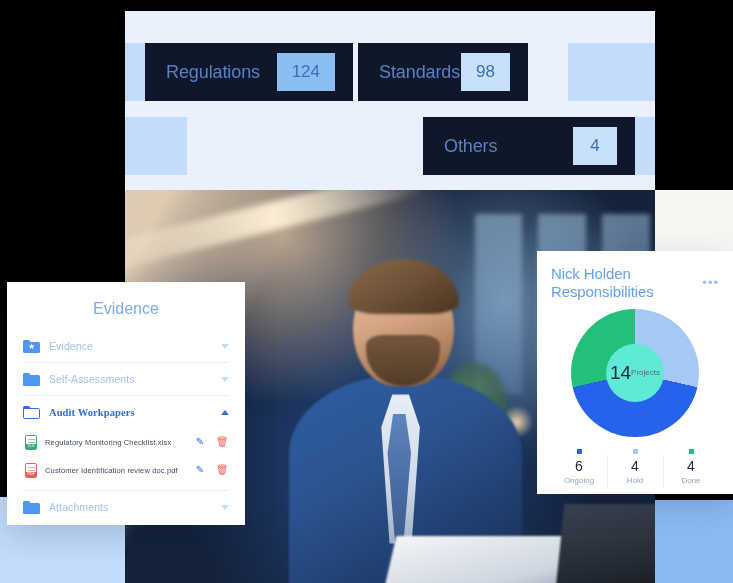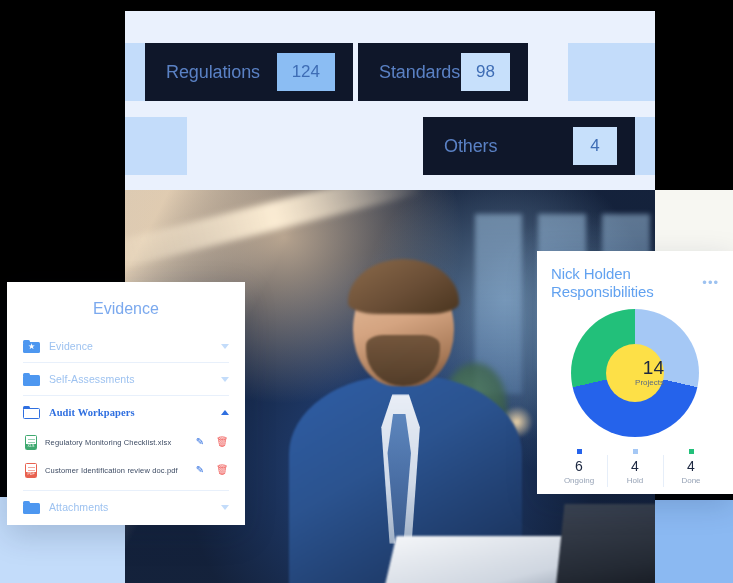--- a/index.html
+++ b/index.html
@@ -432,24 +432,23 @@
     height: 128px;
     border-radius: 50%;
   }
   #donut-hub {
     position: absolute;
     left: 50%; top: 50%;
     transform: translate(-50%, -50%);
     width: 58px;
     height: 58px;
     border-radius: 50%;
-    background: #fde047;
+    background: #5eead4;
     display: flex;
-    flex-direction: column;
-    align-items: flex-end;
+    align-items: center;
     justify-content: center;
   }
   #donut-hub .hub-num {
     font-size: 19px;
     color: #1c2740;
     line-height: 20px;
   }
   #donut-hub .hub-cap {
     font-size: 8px;
     color: #5b6a82;

